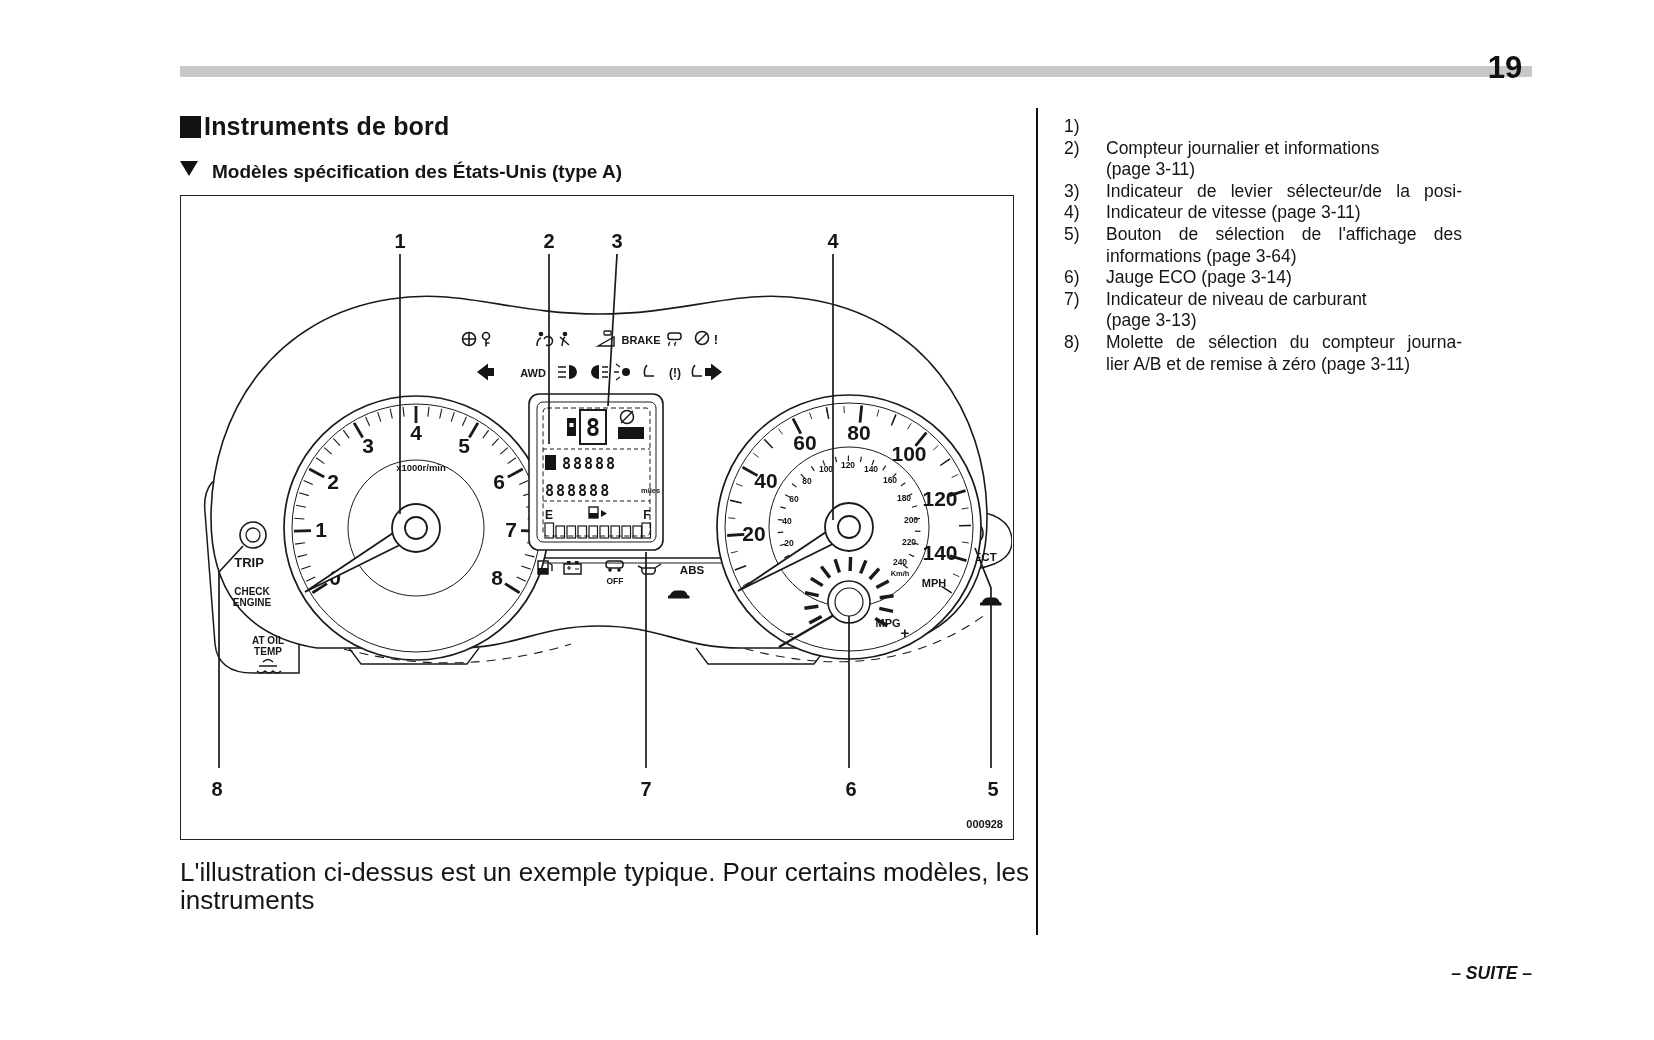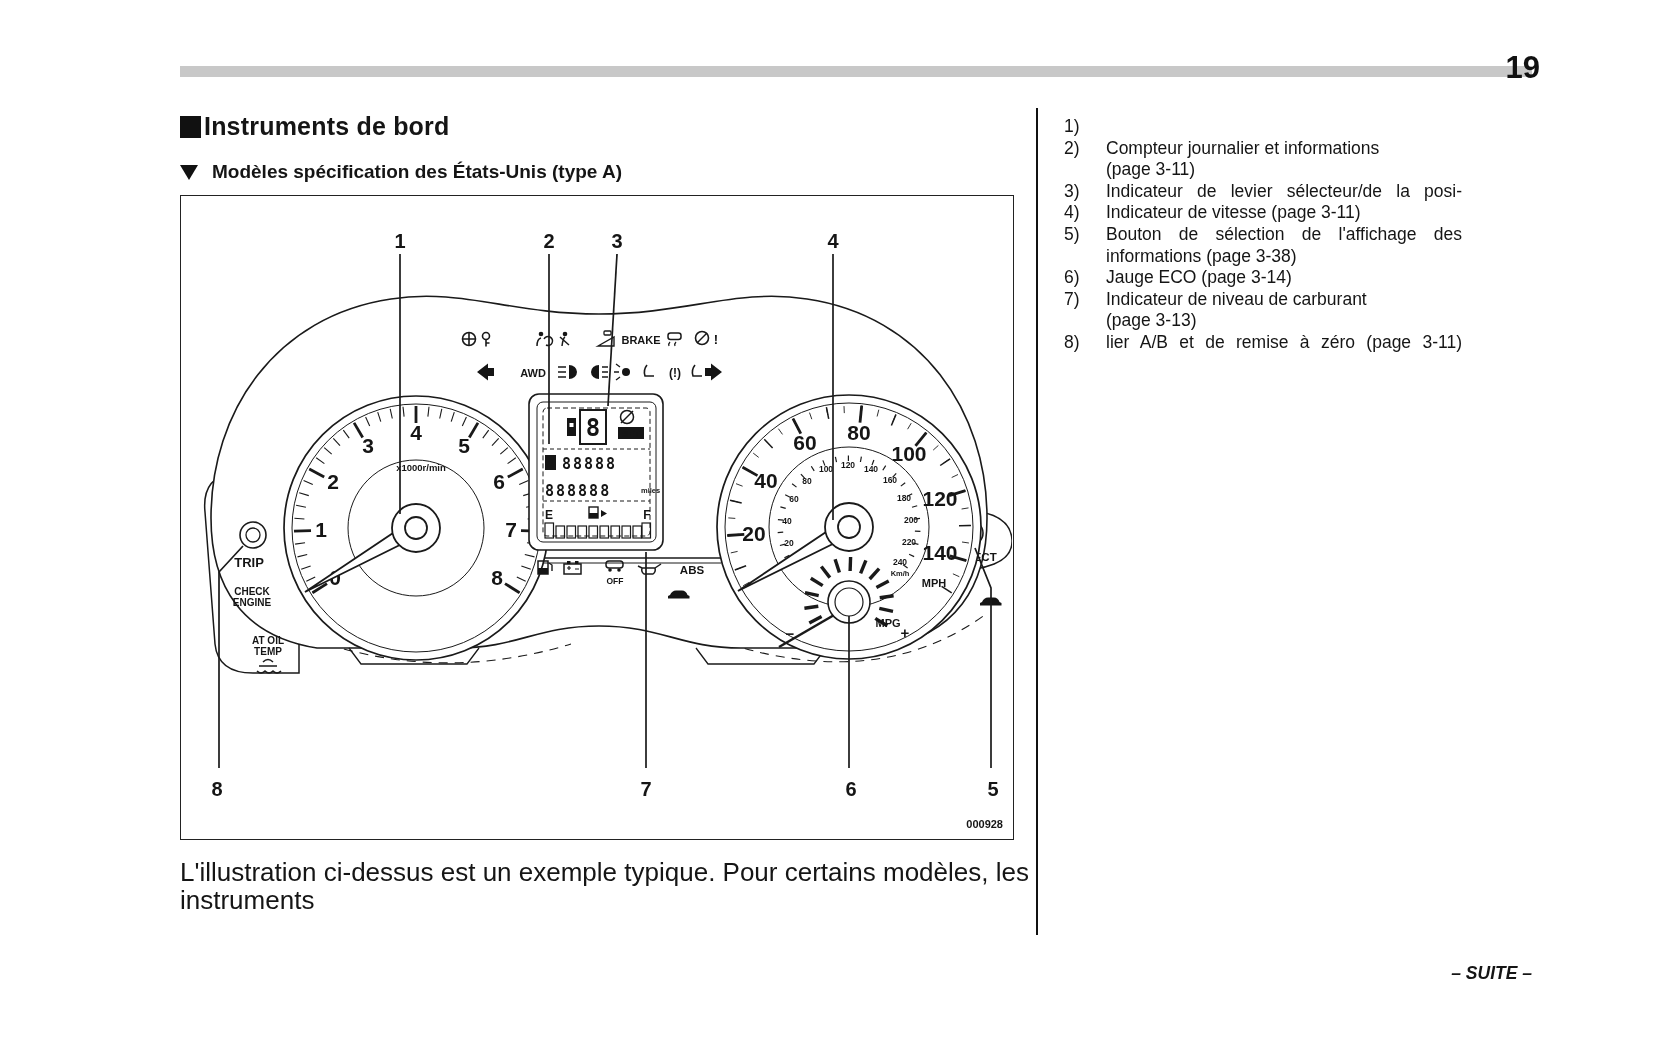--- a/index.html
+++ b/index.html
@@ -1,24 +1,24 @@
 <!DOCTYPE html>
 <html><head>
 <meta charset="utf-8">
 <style>
   html,body{margin:0;padding:0;background:#fff;}
   .page{position:relative;width:1654px;height:1040px;background:#fff;overflow:hidden;
         font-family:"Liberation Sans",sans-serif;color:#151515;}
   .topbar{position:absolute;left:180px;top:66px;width:1352px;height:11px;background:#c8c8c8;}
-  .pagenum{position:absolute;left:1470px;top:50px;width:70px;text-align:right;
+  .pagenum{position:absolute;left:1470px;top:50px;width:70px;text-align:center;
            font-size:31px;font-weight:bold;color:#111;}
   .heading{position:absolute;left:180px;top:112px;display:flex;align-items:center;gap:3px;}
   .sq{width:21px;height:22px;background:#111;}
   .heading .ht{font-size:25px;font-weight:bold;letter-spacing:.2px;}
-  .subheading{position:absolute;left:180px;top:161px;display:flex;align-items:center;gap:14px;}
+  .subheading{position:absolute;left:180px;top:161px;display:flex;align-items:flex-start;gap:14px;}
   .tri{width:0;height:0;border-left:9px solid transparent;border-right:9px solid transparent;
        border-top:15px solid #111;}
   .subheading .st{font-size:19px;font-weight:bold;}
   .figbox{position:absolute;left:180px;top:195px;width:834px;height:645px;border:1.5px solid #222;box-sizing:border-box;}
   .caption{position:absolute;left:180px;top:858px;width:860px;font-size:26px;line-height:28px;}
   .divider{position:absolute;left:1036px;top:108px;width:1.6px;height:827px;background:#111;}
   .legend{position:absolute;left:1064px;top:116px;width:398px;font-size:17.5px;line-height:21.6px;}
   .legend-item{display:grid;grid-template-columns:42px 1fr;}
   .legend-item .ln:empty{display:none;}
   .legend-item:nth-child(3) .ln:first-child,
@@ -476,39 +476,40 @@
     <div class="legend-item">
       <div>4)</div>
       <div>
           <div class="ln">Indicateur de vitesse (page 3-11)</div>
         </div>
     </div>
     <div class="legend-item">
       <div>5)</div>
       <div>
           <div class="ln">Bouton de sélection de l'affichage des</div>
-          <div class="ln">informations (page 3-38)</div>
+          <div class="ln">informations (page 3-64)</div>
         </div>
     </div>
     <div class="legend-item">
       <div>6)</div>
       <div>
           <div class="ln">Jauge ECO (page 3-14)</div>
         </div>
     </div>
     <div class="legend-item">
       <div>7)</div>
       <div>
           <div class="ln">Indicateur de niveau de carburant</div>
           <div class="ln">(page 3-13)</div>
         </div>
     </div>
     <div class="legend-item">
       <div>8)</div>
       <div>
+          <div class="ln">Molette de sélection du compteur journa-</div>
           <div class="ln">lier A/B et de remise à zéro (page 3-11)</div>
         </div>
     </div>
   </div>
 
   <div class="suite">– SUITE –</div>
 
 </div>
 
 </body></html>

